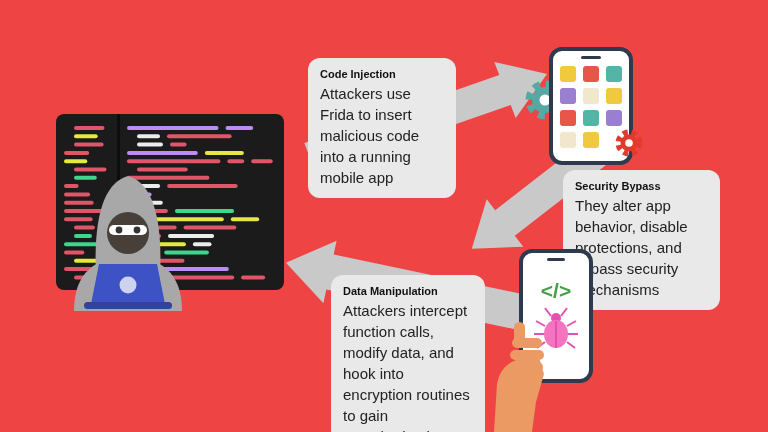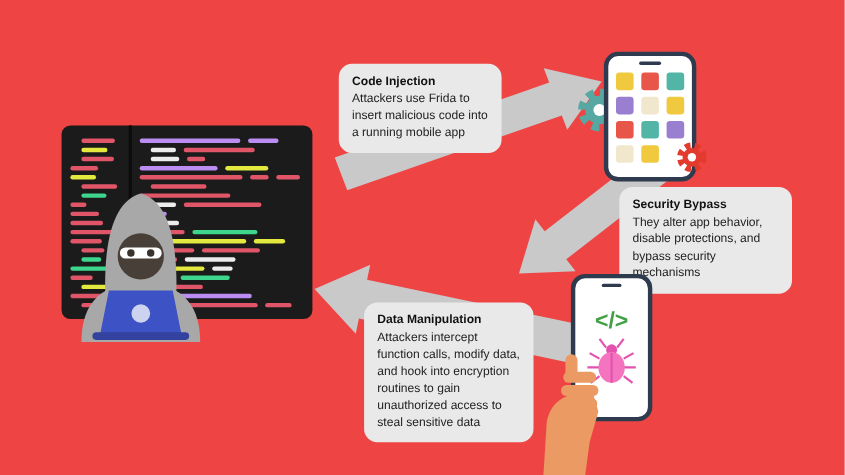--- a/index.html
+++ b/index.html
@@ -8,21 +8,21 @@
     font-family:"Liberation Sans","DejaVu Sans",sans-serif;
   }
   #illustration,#devices{position:absolute;left:0;top:0;width:768px;height:432px;}
   #illustration{z-index:1;}
   #devices{z-index:3;pointer-events:none;}
   .callout{
     position:absolute;z-index:2;background:#e9e9e9;border-radius:12px;
     padding:10px 12px;box-sizing:border-box;color:#1c1c1c;
   }
   .callout-title{font-size:11px;font-weight:bold;margin-bottom:3px;color:#111;}
-  .callout-body{font-size:11px;line-height:1.4;color:#222;}
+  .callout-body{font-size:15px;line-height:1.4;color:#222;}
   #callout-code-injection{left:308px;top:58px;width:148px;}
   #callout-security-bypass{left:563px;top:170px;width:157px;}
   #callout-data-manipulation{left:331px;top:275px;width:154px;}
 </style>
 </head>
 <body>
 
 <div id="canvas">
 
   <svg id="illustration" viewBox="0 0 768 432" xmlns="http://www.w3.org/2000/svg">

